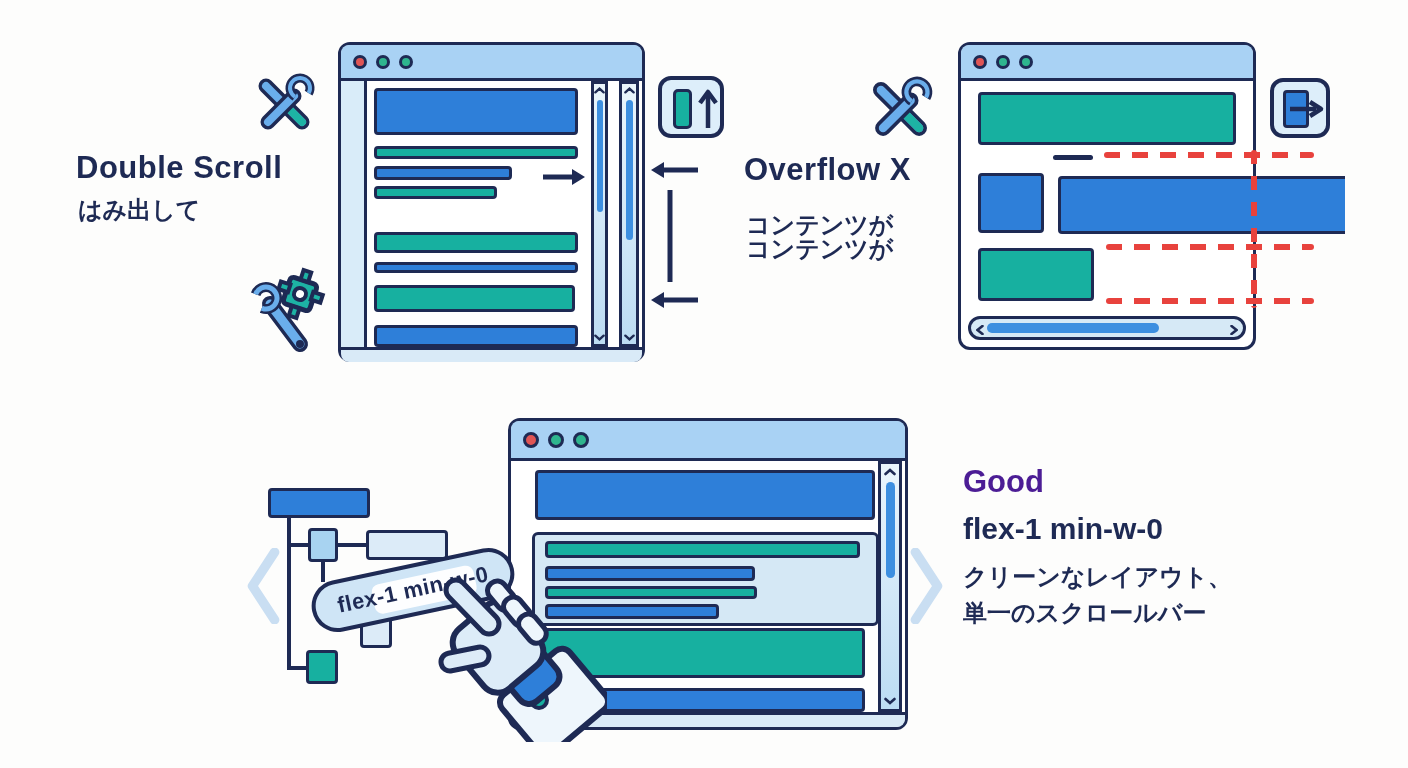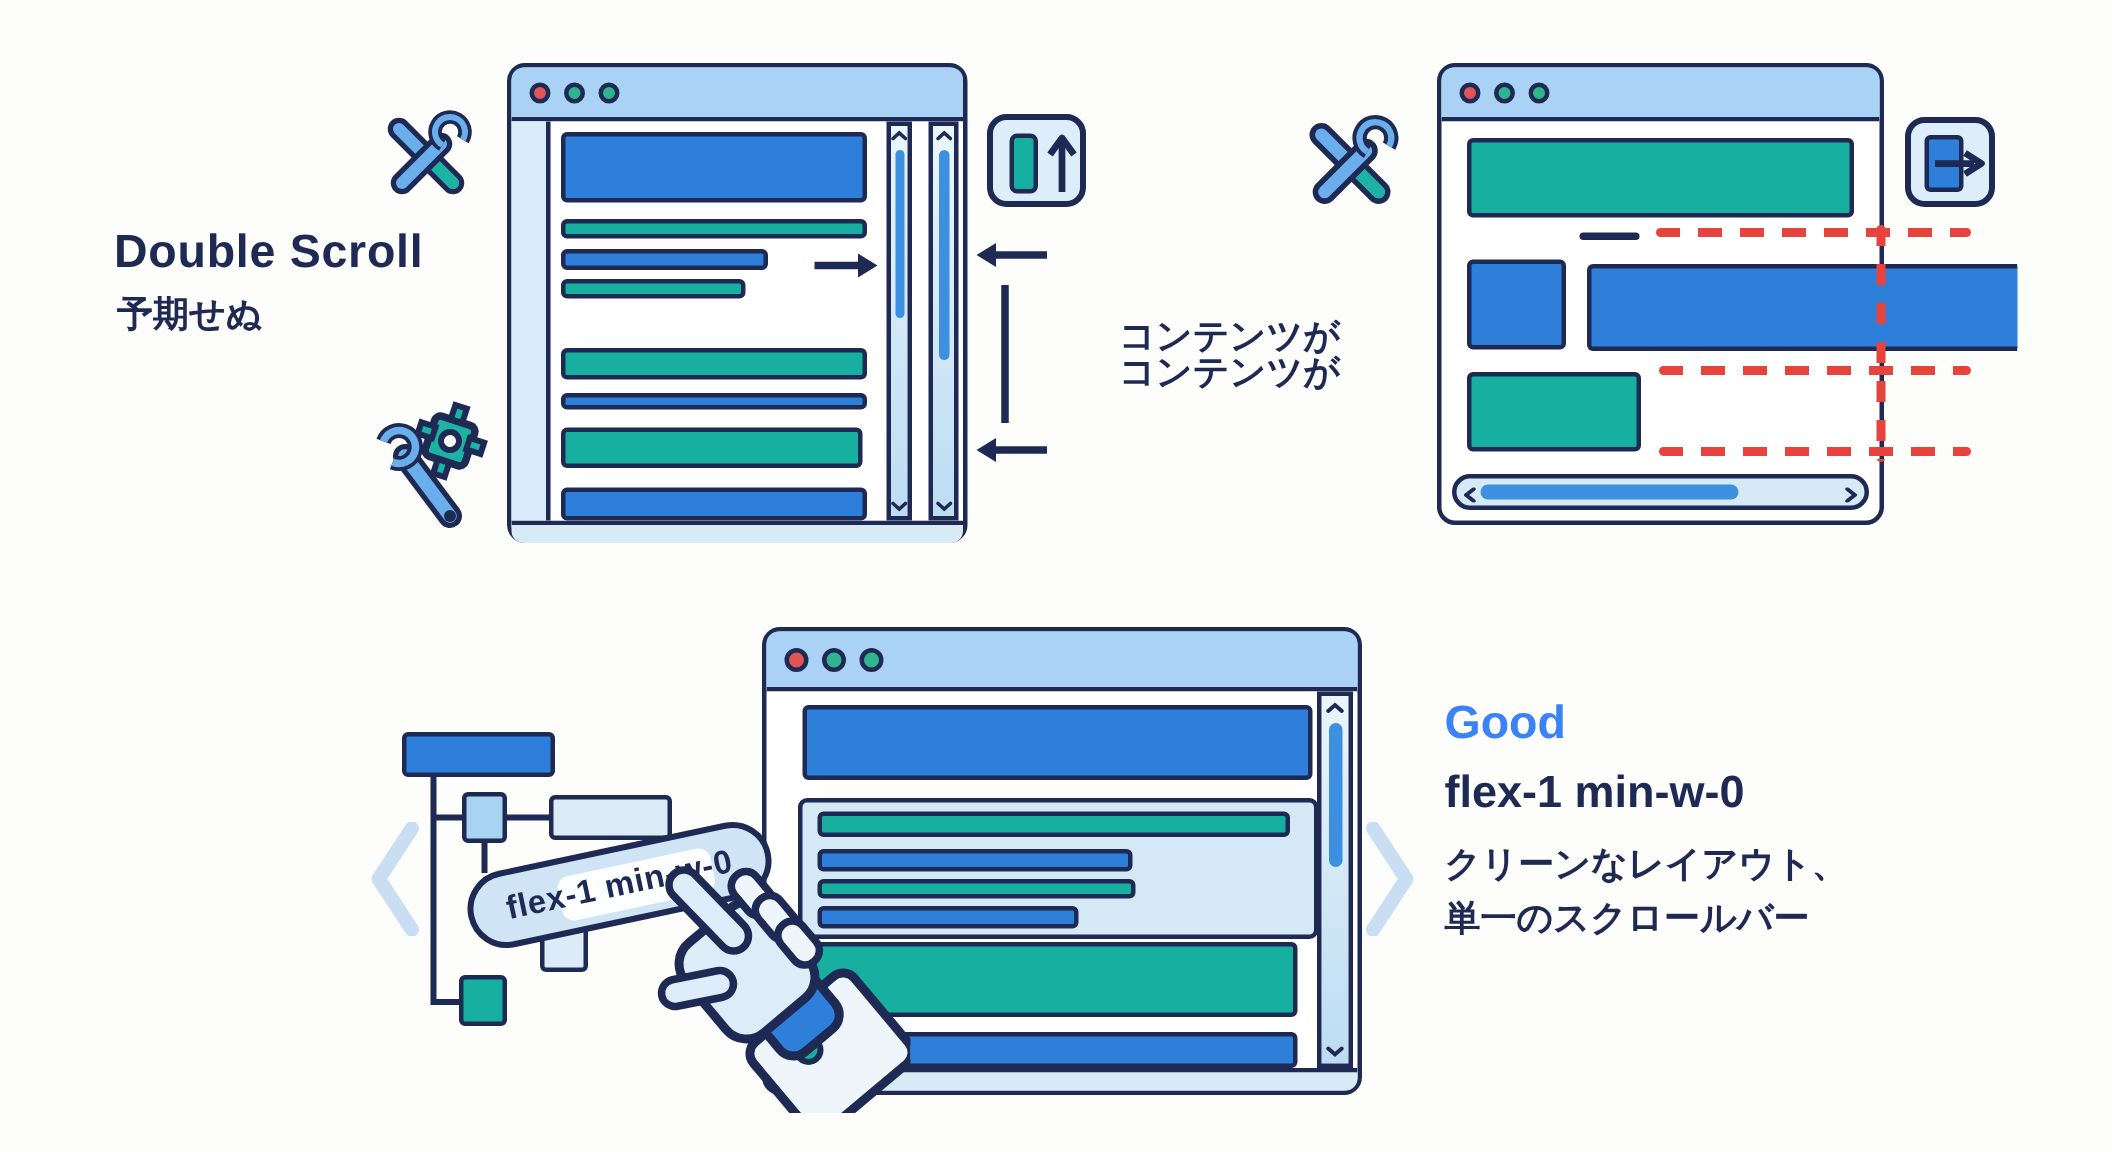--- a/index.html
+++ b/index.html
@@ -2,21 +2,21 @@
 <html><head>
 <meta charset="utf-8">
 <style>
   html,body{margin:0;padding:0;background:#ffffff;}
   .stage{position:relative;width:1408px;height:768px;background:#fdfdfc;overflow:hidden;
          font-family:"Liberation Sans","DejaVu Sans",sans-serif;color:#1e2a54;}
   .abs{position:absolute;}
   
   .h-en{font-size:31px;font-weight:bold;letter-spacing:.5px;color:#1e2a54;}
   .jp{font-size:24px;font-weight:bold;line-height:1.4;color:#1e2a54;}
-  .h-good{font-size:31px;font-weight:bold;color:#3b82f6;}
+  .h-good{font-size:31px;font-weight:bold;color:#4c1d95;}
   .h-flex{font-size:30px;font-weight:bold;color:#1e2a54;margin-top:6px;}
   
   .window{position:absolute;background:#ffffff;border:3px solid #1e2a54;border-radius:12px;box-sizing:border-box;}
   .titlebar{position:absolute;left:0;right:0;top:0;background:#a9d2f4;border-bottom:3px solid #1e2a54;
             border-radius:8px 8px 0 0;display:flex;align-items:center;padding-left:12px;gap:9px;}
   .dot{border-radius:50%;border:3px solid #1e2a54;box-sizing:border-box;}
   .dot.r{background:#e05555;} .dot.g{background:#2fb58e;}
   .footerbar{position:absolute;left:0;right:0;background:#d9eaf7;border-top:3px solid #1e2a54;border-radius:0 0 8px 8px;}
   .bar{position:absolute;border:3px solid #1e2a54;border-radius:4px;box-sizing:border-box;}
   .blue{background:#2e7fd9;} .teal{background:#17b0a0;}
@@ -51,21 +51,21 @@
     <line x1="16" y1="14" x2="52" y2="50" stroke="#1e2a54" stroke-width="15" stroke-linecap="round"></line>
     <line x1="16" y1="14" x2="52" y2="50" stroke="#6aaeec" stroke-width="8" stroke-linecap="round"></line>
     <line x1="40" y1="38" x2="52" y2="50" stroke="#1db3a4" stroke-width="8" stroke-linecap="round"></line>
     <line x1="18" y1="50" x2="44" y2="24" stroke="#1e2a54" stroke-width="15" stroke-linecap="round"></line>
     <line x1="18" y1="50" x2="44" y2="24" stroke="#6aaeec" stroke-width="8" stroke-linecap="round"></line>
     <circle cx="50" cy="16" r="10" fill="none" stroke="#1e2a54" stroke-width="9" stroke-dasharray="47 17" transform="rotate(120 50 16)"></circle>
     <circle cx="50" cy="16" r="10" fill="none" stroke="#6aaeec" stroke-width="4" stroke-dasharray="47 17" transform="rotate(120 50 16)"></circle>
   </svg>
 
   <div class="abs h-en" style="left:76px;top:150px">Double Scroll</div>
-  <div class="abs jp" style="left:78px;top:193px">予期せぬ</div>
+  <div class="abs jp" style="left:78px;top:193px">はみ出して</div>
 
   <svg class="abs" style="left:248px;top:266px" width="82" height="96" viewBox="0 0 82 96">
     <g transform="rotate(18 52 28)">
       <rect x="38" y="14" width="28" height="28" rx="4" fill="#1db3a4" stroke="#1e2a54" stroke-width="5"></rect>
       <rect x="48" y="4" width="8" height="10" fill="#1db3a4" stroke="#1e2a54" stroke-width="4"></rect>
       <rect x="48" y="42" width="8" height="10" fill="#1db3a4" stroke="#1e2a54" stroke-width="4"></rect>
       <rect x="30" y="22" width="10" height="8" fill="#1db3a4" stroke="#1e2a54" stroke-width="4"></rect>
       <rect x="64" y="22" width="10" height="8" fill="#1db3a4" stroke="#1e2a54" stroke-width="4"></rect>
       <circle cx="52" cy="28" r="6" fill="#fff" stroke="#1e2a54" stroke-width="4"></circle>
     </g>
@@ -147,20 +147,21 @@
   <svg class="abs" style="left:864px;top:74px" width="72" height="72" viewBox="0 0 68 66">
     <line x1="16" y1="14" x2="52" y2="50" stroke="#1e2a54" stroke-width="15" stroke-linecap="round"></line>
     <line x1="16" y1="14" x2="52" y2="50" stroke="#6aaeec" stroke-width="8" stroke-linecap="round"></line>
     <line x1="40" y1="38" x2="52" y2="50" stroke="#1db3a4" stroke-width="8" stroke-linecap="round"></line>
     <line x1="18" y1="50" x2="44" y2="24" stroke="#1e2a54" stroke-width="15" stroke-linecap="round"></line>
     <line x1="18" y1="50" x2="44" y2="24" stroke="#6aaeec" stroke-width="8" stroke-linecap="round"></line>
     <circle cx="50" cy="16" r="10" fill="none" stroke="#1e2a54" stroke-width="9" stroke-dasharray="47 17" transform="rotate(120 50 16)"></circle>
     <circle cx="50" cy="16" r="10" fill="none" stroke="#6aaeec" stroke-width="4" stroke-dasharray="47 17" transform="rotate(120 50 16)"></circle>
   </svg>
 
+  <div class="abs h-en" style="left:744px;top:152px">Overflow X</div>
   <div class="abs jp" style="left:746px;top:208px">コンテンツが</div>
   <div class="abs jp" style="left:746px;top:232px">コンテンツが</div>
 
   <div class="window" style="left:958px;top:42px;width:298px;height:308px">
     <div class="titlebar" style="height:33px">
       <span class="dot r" style="width:14px;height:14px"></span>
       <span class="dot g" style="width:14px;height:14px"></span>
       <span class="dot g" style="width:14px;height:14px"></span>
     </div>
     <div class="bar teal" style="left:17px;top:47px;width:258px;height:53px"></div>

